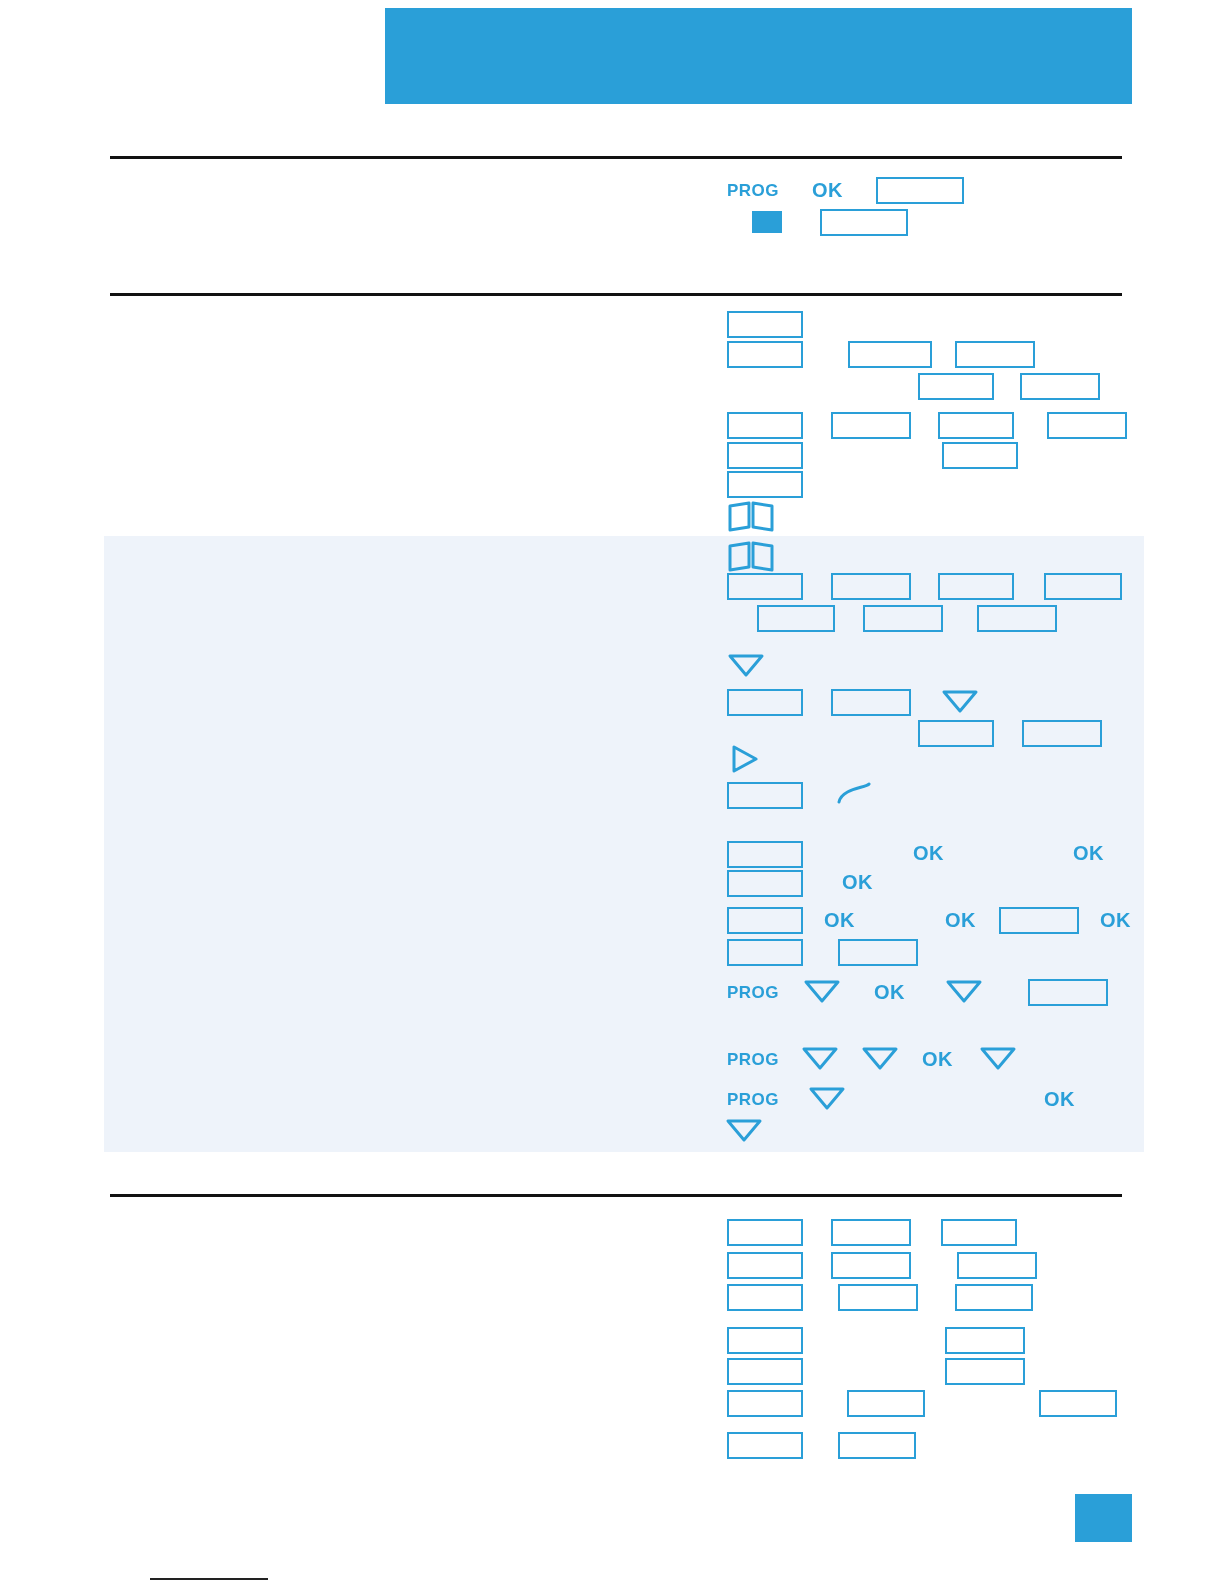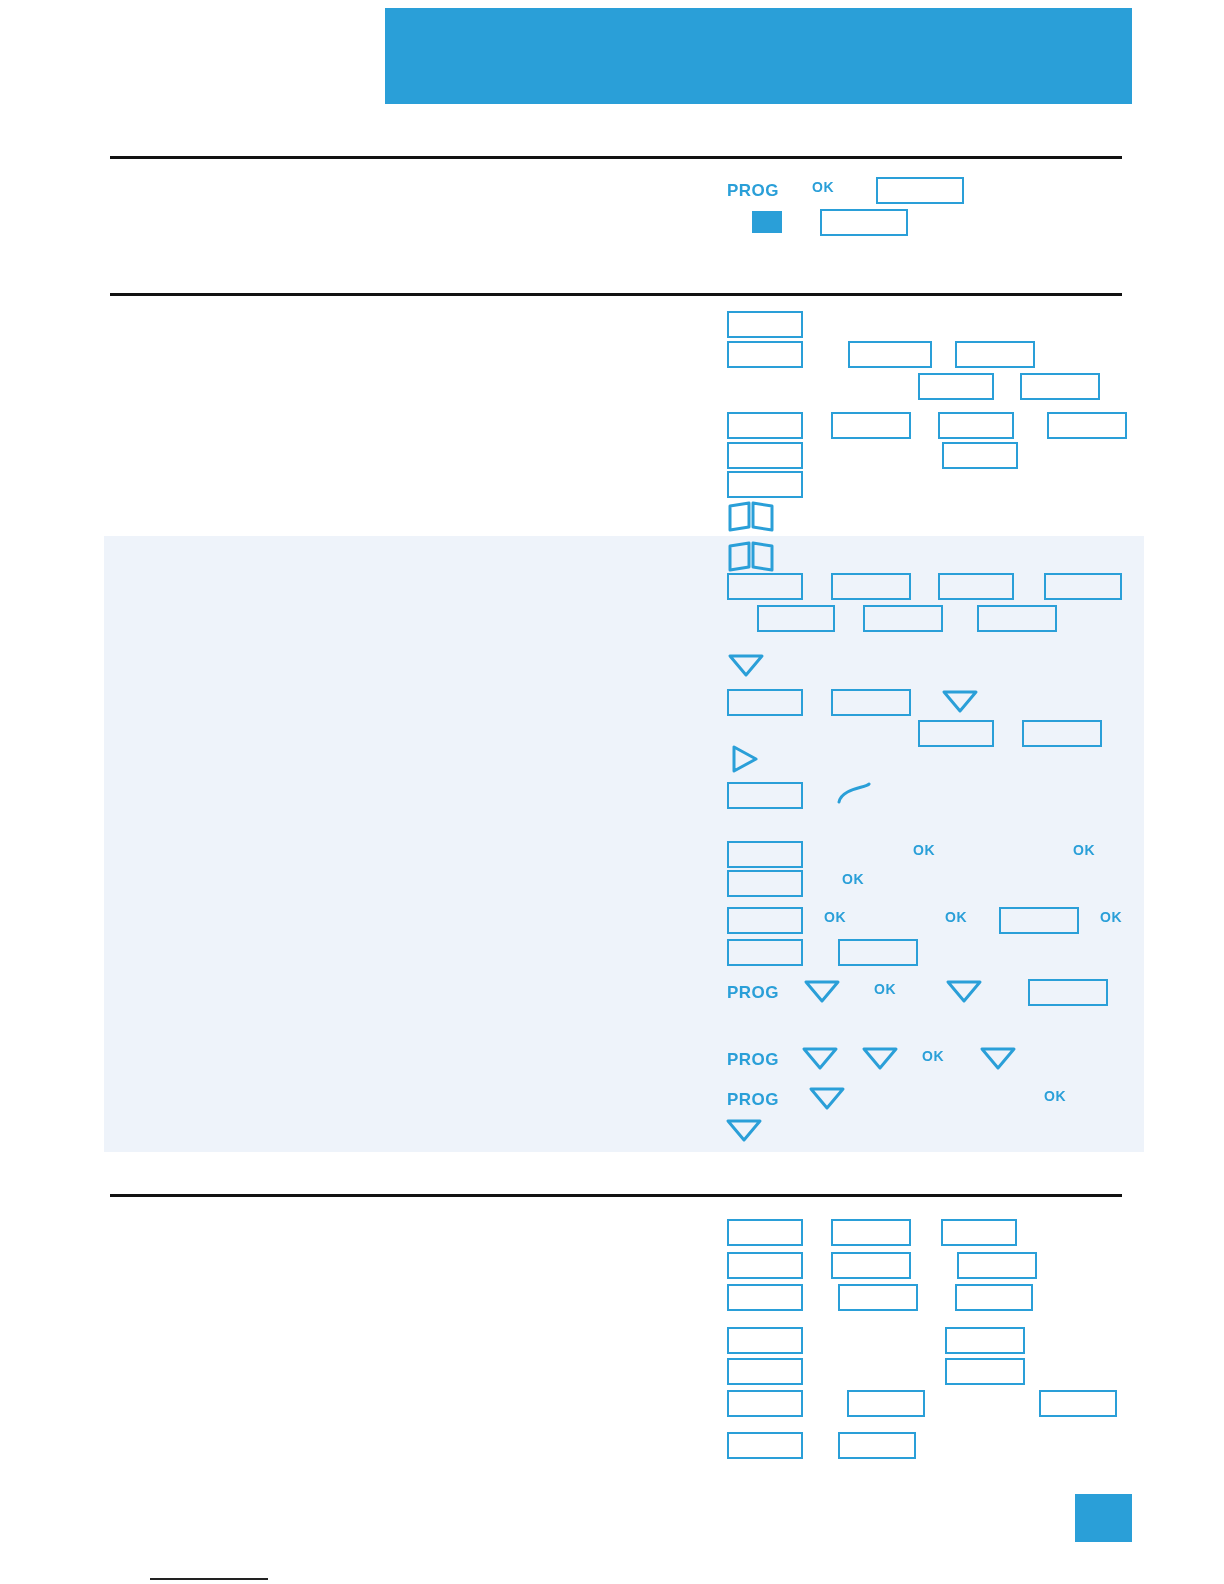--- a/index.html
+++ b/index.html
@@ -62,21 +62,21 @@
     background: #2a9fd8;
   }
   .lbl {
     position: absolute;
     color: #2a9fd8;
     font-weight: bold;
     letter-spacing: 0.5px;
     white-space: nowrap;
   }
   .lbl.prog { font-size: 17px; }
-  .lbl.ok { font-size: 14px; }
+  .lbl.ok { font-size: 20px; }
 
   
   .tri {
     position: absolute;
     width: 38px;
     height: 26px;
   }
   .tri svg { display: block; }
 
   

